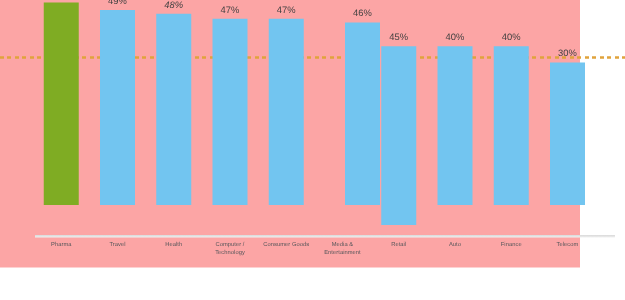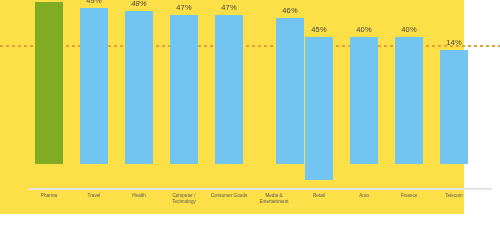--- a/index.html
+++ b/index.html
@@ -12,21 +12,21 @@
     height: 214px;
     font-family: "Liberation Sans", sans-serif;
     overflow: hidden;
     position: relative;
   }
 
   #chart-root {
     position: relative;
     width: 464px;
     height: 214px;
-    background: #fde047;
+    background: #fca5a5;
   }
 
   
   #plot-area {
     position: absolute;
     left: 0;
     top: 0;
     width: 500px;
     height: 190px;
   }
@@ -136,21 +136,21 @@
         <div class="bar-group" style="left: 350px; bottom: 26px; height: 127.143px;">
           <div class="bar-rect" style="height: 127.143px; background: rgb(114, 197, 240);"></div>
           <div class="bar-value" style="bottom: 130.143px; color: rgb(63, 63, 63);">40%</div>
         </div>
         <div class="bar-group" style="left: 395px; bottom: 26px; height: 127.143px;">
           <div class="bar-rect" style="height: 127.143px; background: rgb(114, 197, 240);"></div>
           <div class="bar-value" style="bottom: 130.143px; color: rgb(63, 63, 63);">40%</div>
         </div>
         <div class="bar-group" style="left: 440px; bottom: 26px; height: 114.429px;">
           <div class="bar-rect" style="height: 114.429px; background: rgb(114, 197, 240);"></div>
-          <div class="bar-value" style="bottom: 117.429px; color: rgb(63, 63, 63);">14%</div>
+          <div class="bar-value" style="bottom: 117.429px; color: rgb(63, 63, 63);">30%</div>
         </div>
       </div>
 
     <div id="axis-baseline"></div>
   </div>
 
   <div id="labels-layer">
       <div class="cat-label" style="left: 35px; color: rgb(85, 86, 90);">Pharma</div>
       <div class="cat-label" style="left: 80px; color: rgb(85, 86, 90);">Travel</div>
       <div class="cat-label" style="left: 125px; color: rgb(85, 86, 90);">Health</div>

